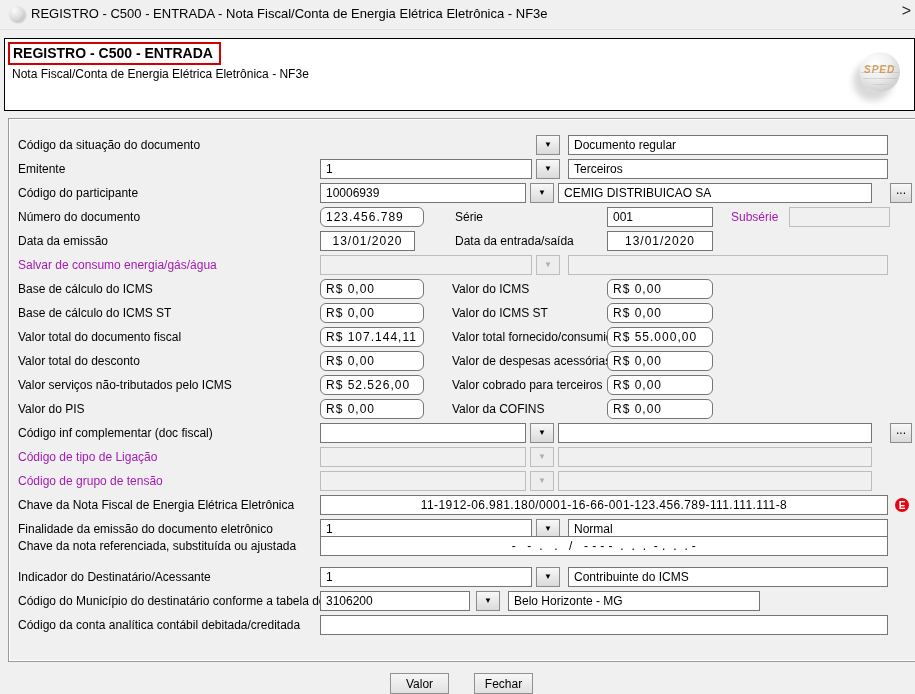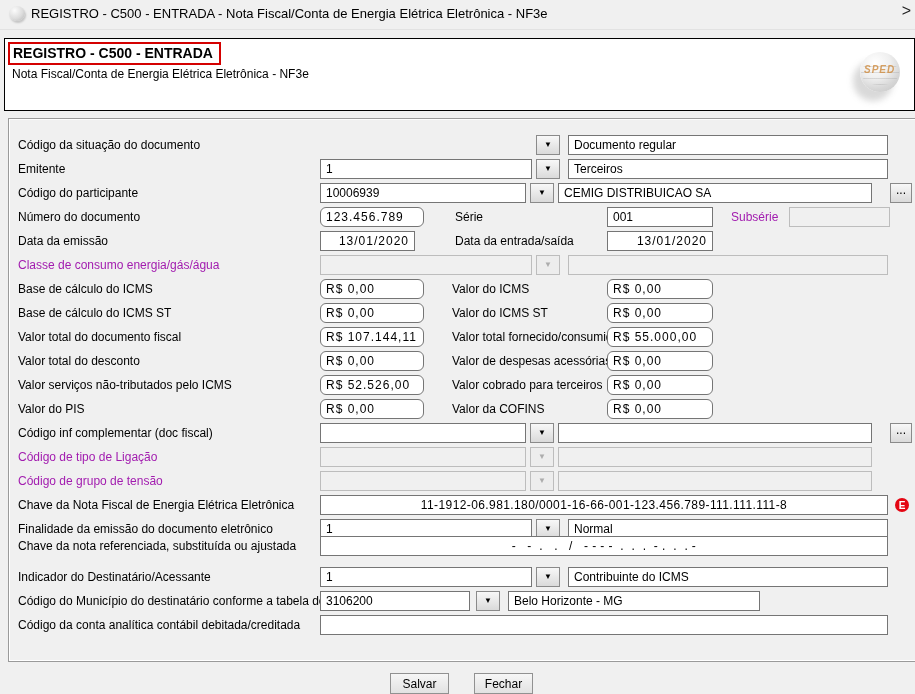--- a/index.html
+++ b/index.html
@@ -33,21 +33,21 @@
   #panel { position:absolute; top:118px; left:8px; width:907px; height:544px;
     border:1px solid #9a9a9a; border-right:none; box-shadow: inset 1px 1px 0 #fff, inset 0 -1px 0 #fff; }
   .row { position:absolute; left:0; width:915px; height:21px; }
   .lbl { position:absolute; top:3px; left:18px; white-space:nowrap; }
   .lbl2 { position:absolute; top:3px; white-space:nowrap; }
   .dis-t { color:#a21caf; }
   input.fld { position:absolute; top:0; height:20px; border:1px solid #757575; background:#fff;
     font: inherit; font-size:12px; color:#000; padding:1px 5px; margin:0; border-radius:0; }
   input.fld:disabled { background:#f0f0f0; border-color:#bdbdbd; color:#808080; }
   input.num { text-align:left; letter-spacing:1px;border-radius:6px; }
-  input.ctr { text-align:right; letter-spacing:1px; }
+  input.ctr { text-align:center; letter-spacing:1px; }
   input.key { text-align:center; letter-spacing:.4px; }
   button.dd { position:absolute; top:0; width:24px; height:20px; padding:0; margin:0;
     border:1px solid #8a8a8a; background:linear-gradient(#f8f8f8, #dadada);
     display:flex; align-items:center; justify-content:center; }
   button.dd span { font-size:8px; line-height:8px; color:#000; }
   button.dd:disabled { border-color:#bdbdbd; background:#ededed; }
   button.dd:disabled span { color:#adadad; }
   button.dots { position:absolute; top:0; width:22px; height:20px; padding:0 0 7px; margin:0;
     border:1px solid #8a8a8a; background:linear-gradient(#f8f8f8, #dadada); font-size:12px; line-height:10px; }
   #ebadge { position:absolute; left:895px; top:498px; width:14px; height:14px; border-radius:50%;
@@ -112,21 +112,21 @@
 </div>
 
 <div class="row" style="top:231px">
   <span class="lbl">Data da emissão</span>
   <input class="fld ctr" style="left: 320px; width: 95px;" value="13/01/2020">
   <span class="lbl2" style="left:455px">Data da entrada/saída</span>
   <input class="fld ctr" style="left: 607px; width: 106px;" value="13/01/2020">
 </div>
 
 <div class="row" style="top:255px">
-  <span class="lbl dis-t">Classe de consumo energia/gás/água</span>
+  <span class="lbl dis-t">Salvar de consumo energia/gás/água</span>
   <input class="fld" style="left: 320px; width: 212px;" disabled="" value="">
   <button class="dd" style="left:536px" disabled="">
       <span>▼</span>
     </button>
   <input class="fld" style="left: 568px; width: 320px;" disabled="" value="">
 </div>
 
 <div class="row" style="top:279px">
   <span class="lbl">Base de cálculo do ICMS</span>
   <input class="fld num" style="left: 320px; width: 104px;" value="R$ 0,00">
@@ -228,14 +228,14 @@
       <span>▼</span>
     </button>
   <input class="fld" style="left: 508px; width: 252px;" value="Belo Horizonte - MG">
 </div>
 
 <div class="row" style="top:615px">
   <span class="lbl">Código da conta analítica contábil debitada/creditada</span>
   <input class="fld" style="left: 320px; width: 568px;" value="">
 </div>
 
-<button class="btn" style="left:390px">Salvar</button>
+<button class="btn" style="left:390px">Valor</button>
 <button class="btn" style="left:474px">Fechar</button>
 
 </body></html>

